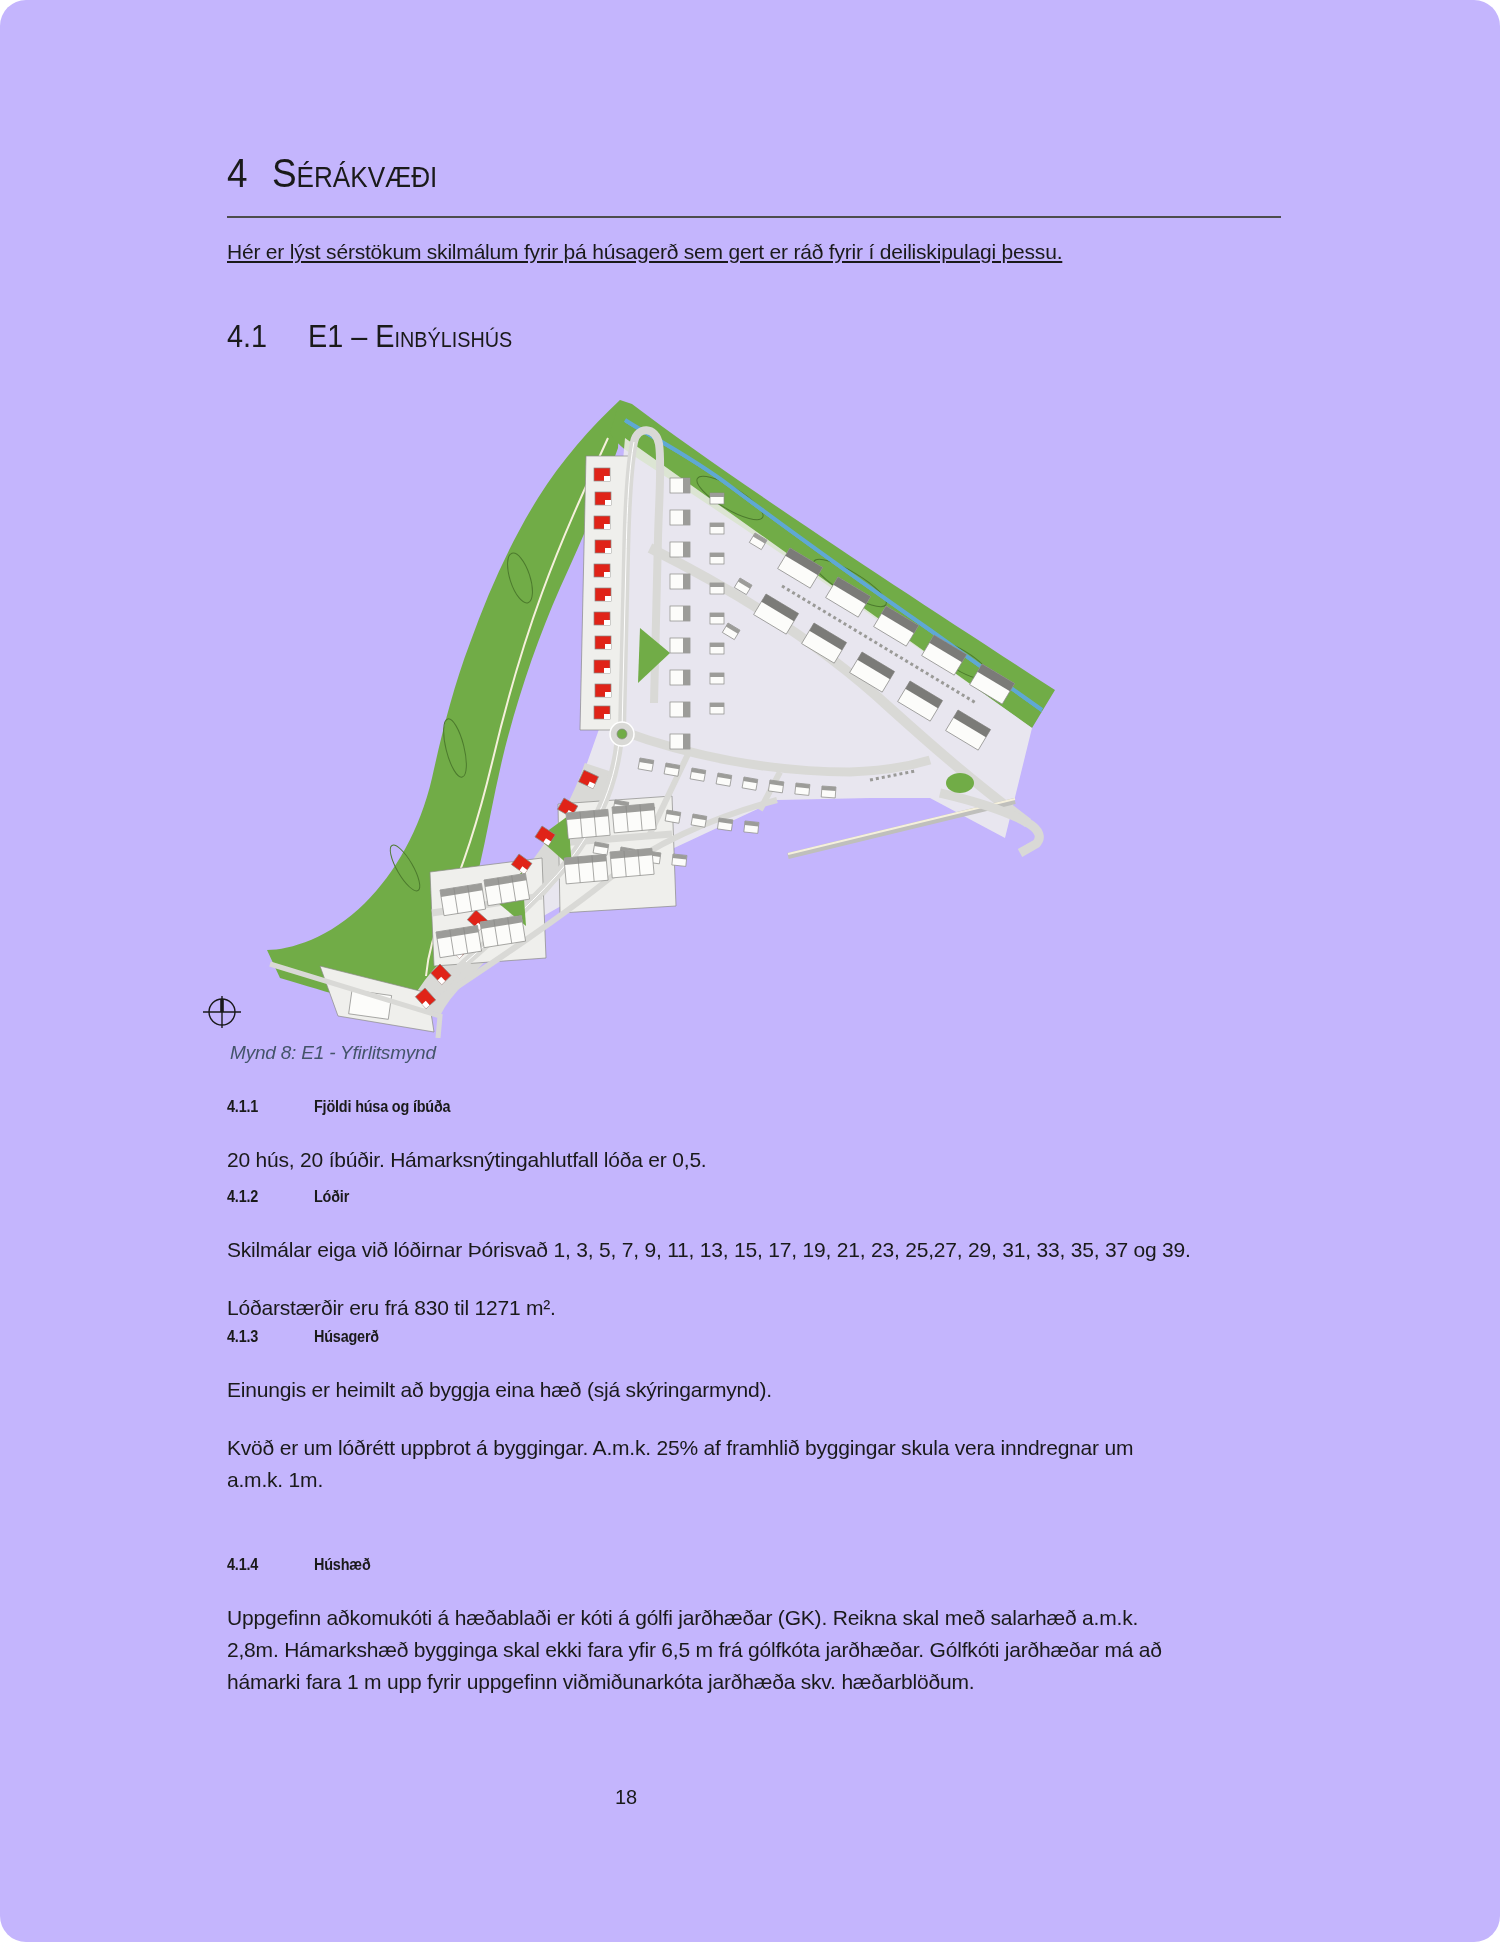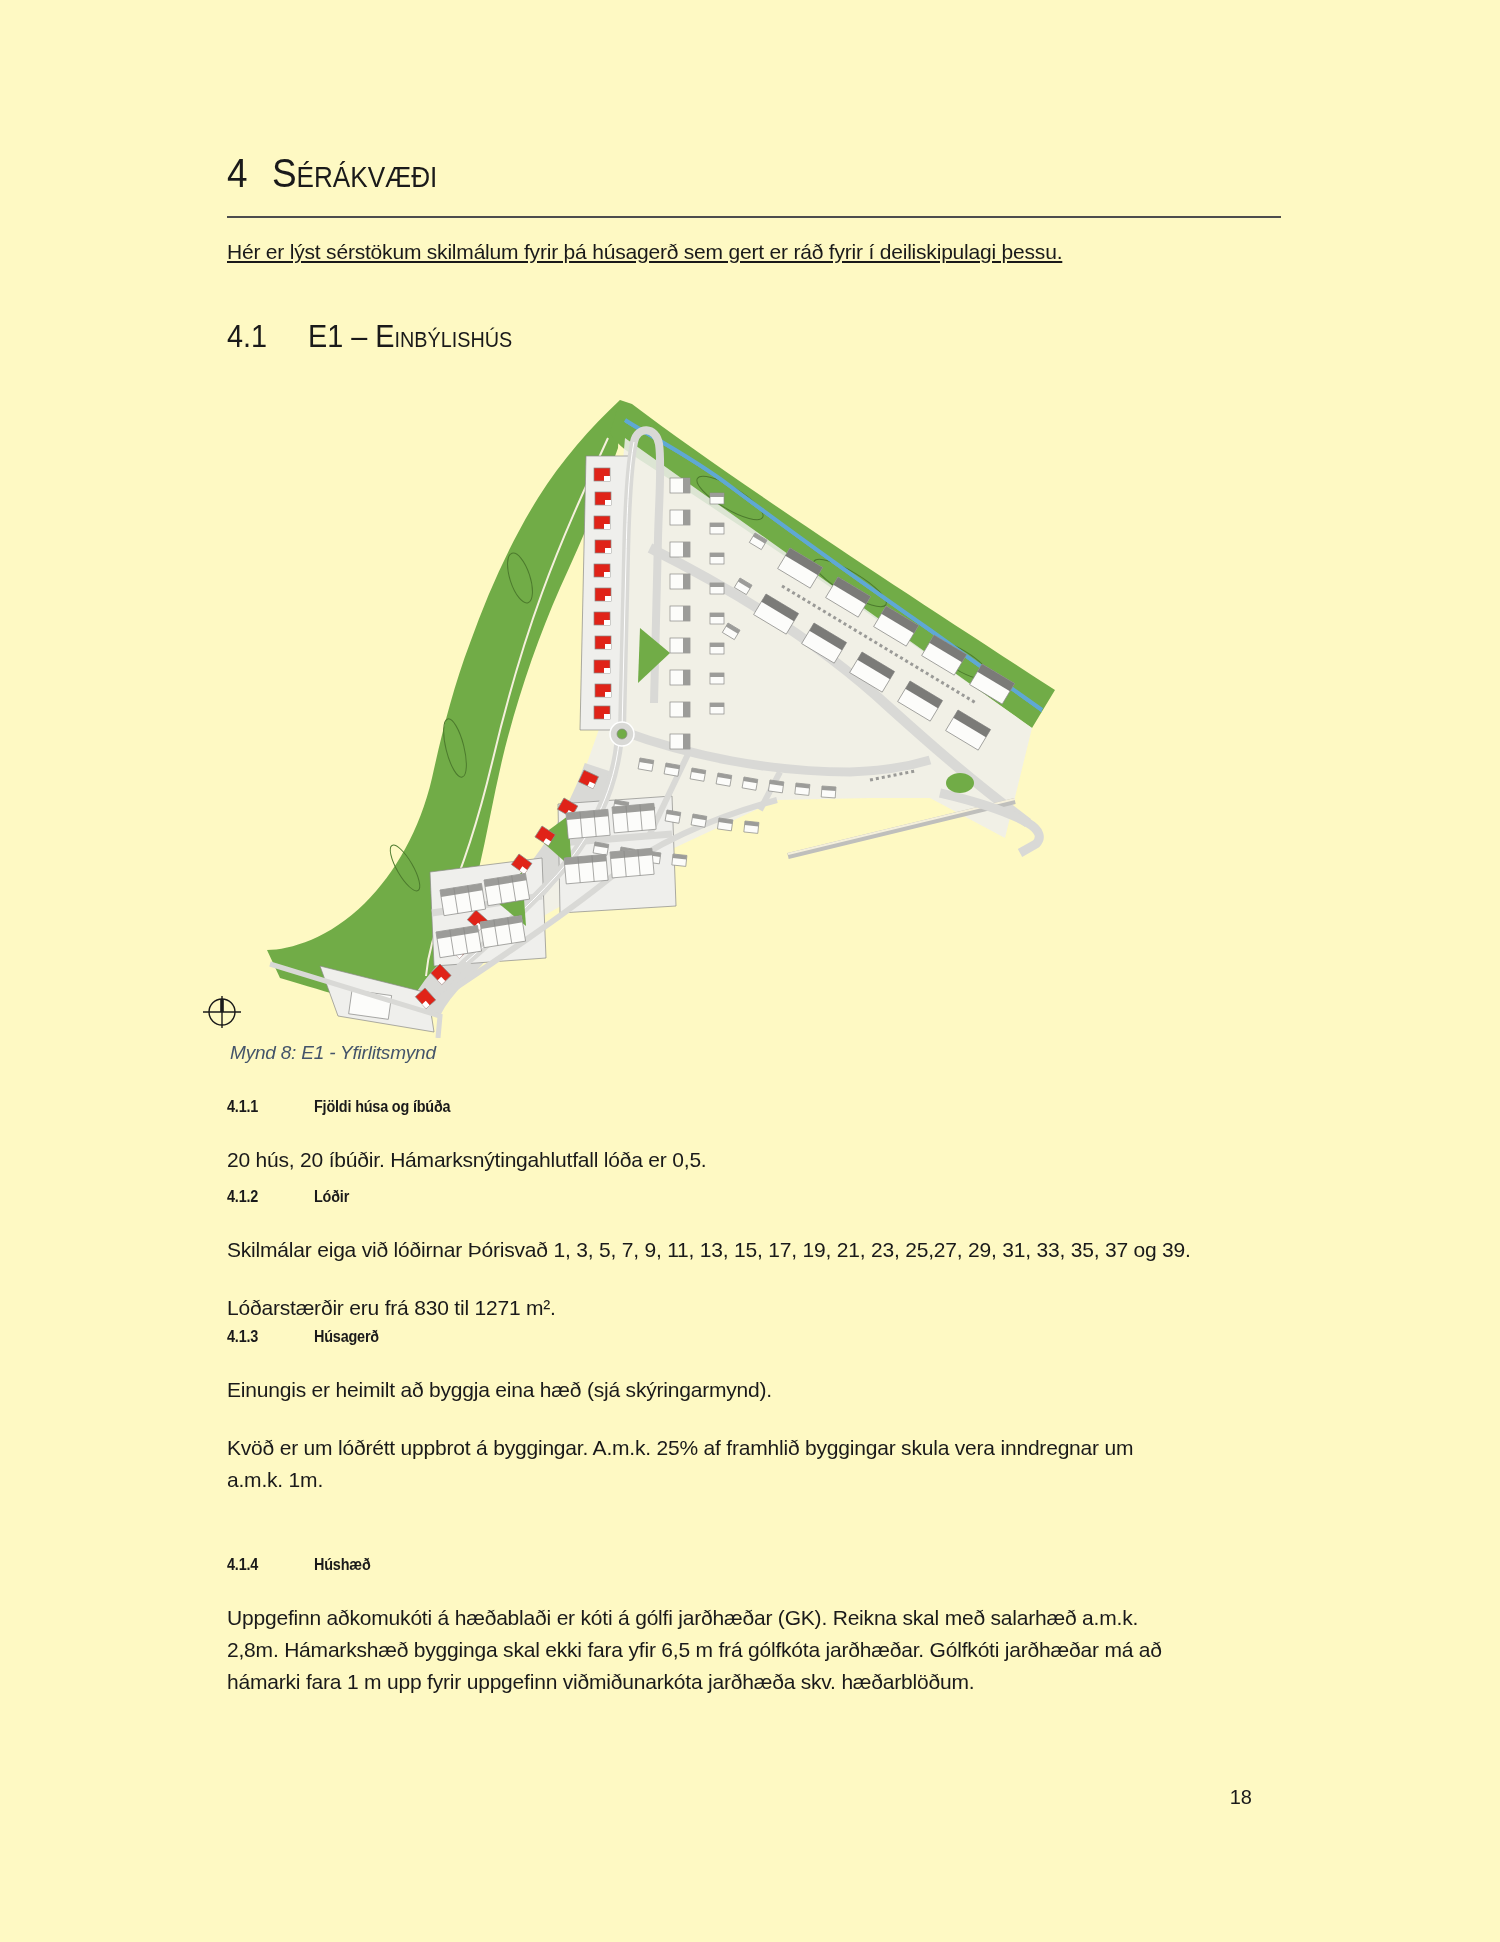--- a/index.html
+++ b/index.html
@@ -1,22 +1,23 @@
 <!DOCTYPE html>
 <html style="--green: #71ac47; --greendark: #4c7a2d; --stream: #5fa8d4; --red: #e02318; --road: #d9d9d6; --lot: #efefec; --bld: #fcfcfa; --roofm: #9c9c99; --roofd: #7b7b78; --outline: #8a8a87; --trail: #f5f0dc; --caption: #44546a; --rule: #4d4d4d; --text: #1a1a1a;"><head>
 <meta charset="utf-8">
 <style>
   html,body{margin:0;padding:0;background:#ffffff;}
   .page{
     position:relative;
     width:1500px;height:1942px;
-    background:#fef9c3;
+    background:#c4b5fd;
     font-family:"Liberation Sans",sans-serif;
     color:var(--text,#1a1a1a);
     overflow:hidden;
+    border-radius:26px;
   }
   .abs{position:absolute;}
   
   .h1{left:227px;top:150px;width:1054px;font-size:41px;font-weight:400;white-space:nowrap;}
   .h1 .hnum{display:inline-block;min-width:50px;}
   .hrule{left:227px;top:216px;width:1054px;height:0;border-top:2px solid var(--rule,#4d4d4d);}
   .intro{left:227px;top:240px;width:1060px;font-size:21px;letter-spacing:-.2px;text-decoration:underline;}
   .h2{left:227px;top:318px;width:1054px;font-size:32px;font-weight:400;white-space:nowrap;}
   .h2 .hnum{display:inline-block;min-width:90px;}
   .sc{font-variant:small-caps;}
@@ -24,21 +25,21 @@
   
   .map{left:170px;top:398px;width:920px;height:640px;}
   .caption{left:230px;top:1042px;font-size:19px;font-style:italic;color:var(--caption,#44546a);letter-spacing:-.2px;}
   
   .sec{left:227px;width:1060px;font-size:21px;letter-spacing:-.2px;}
   .sec h3{margin:0;font-size:16px;font-weight:700;line-height:26px;display:flex;}
   .sec h3 .snum{min-width:87px;}
   .para{margin:24px 0 26px 0;}
   .para .line{line-height:32px;white-space:nowrap;}
   .sec1{top:1094px;} .sec2{top:1184px;} .sec3{top:1324px;} .sec4{top:1552px;}
-  .pagenum{left:0;top:1786px;width:1252px;text-align:right;font-size:20px;}
+  .pagenum{left:0;top:1786px;width:1252px;text-align:center;font-size:20px;}
   
   .f-green{fill:var(--green,#71ac47);}
   .f-lot{fill:var(--lot,#efefec);}
   .f-bld{fill:var(--bld,#fcfcfa);}
   .f-red{fill:var(--red,#e02318);}
   .f-page{fill:#ffffff;}
   .f-roofm{fill:var(--roofm,#9c9c99);}
   .f-roofd{fill:var(--roofd,#7b7b78);}
   .f-road{fill:none;stroke:var(--road,#d9d9d6);}
   .s-out{stroke:var(--outline,#8a8a87);stroke-width:.7;}

